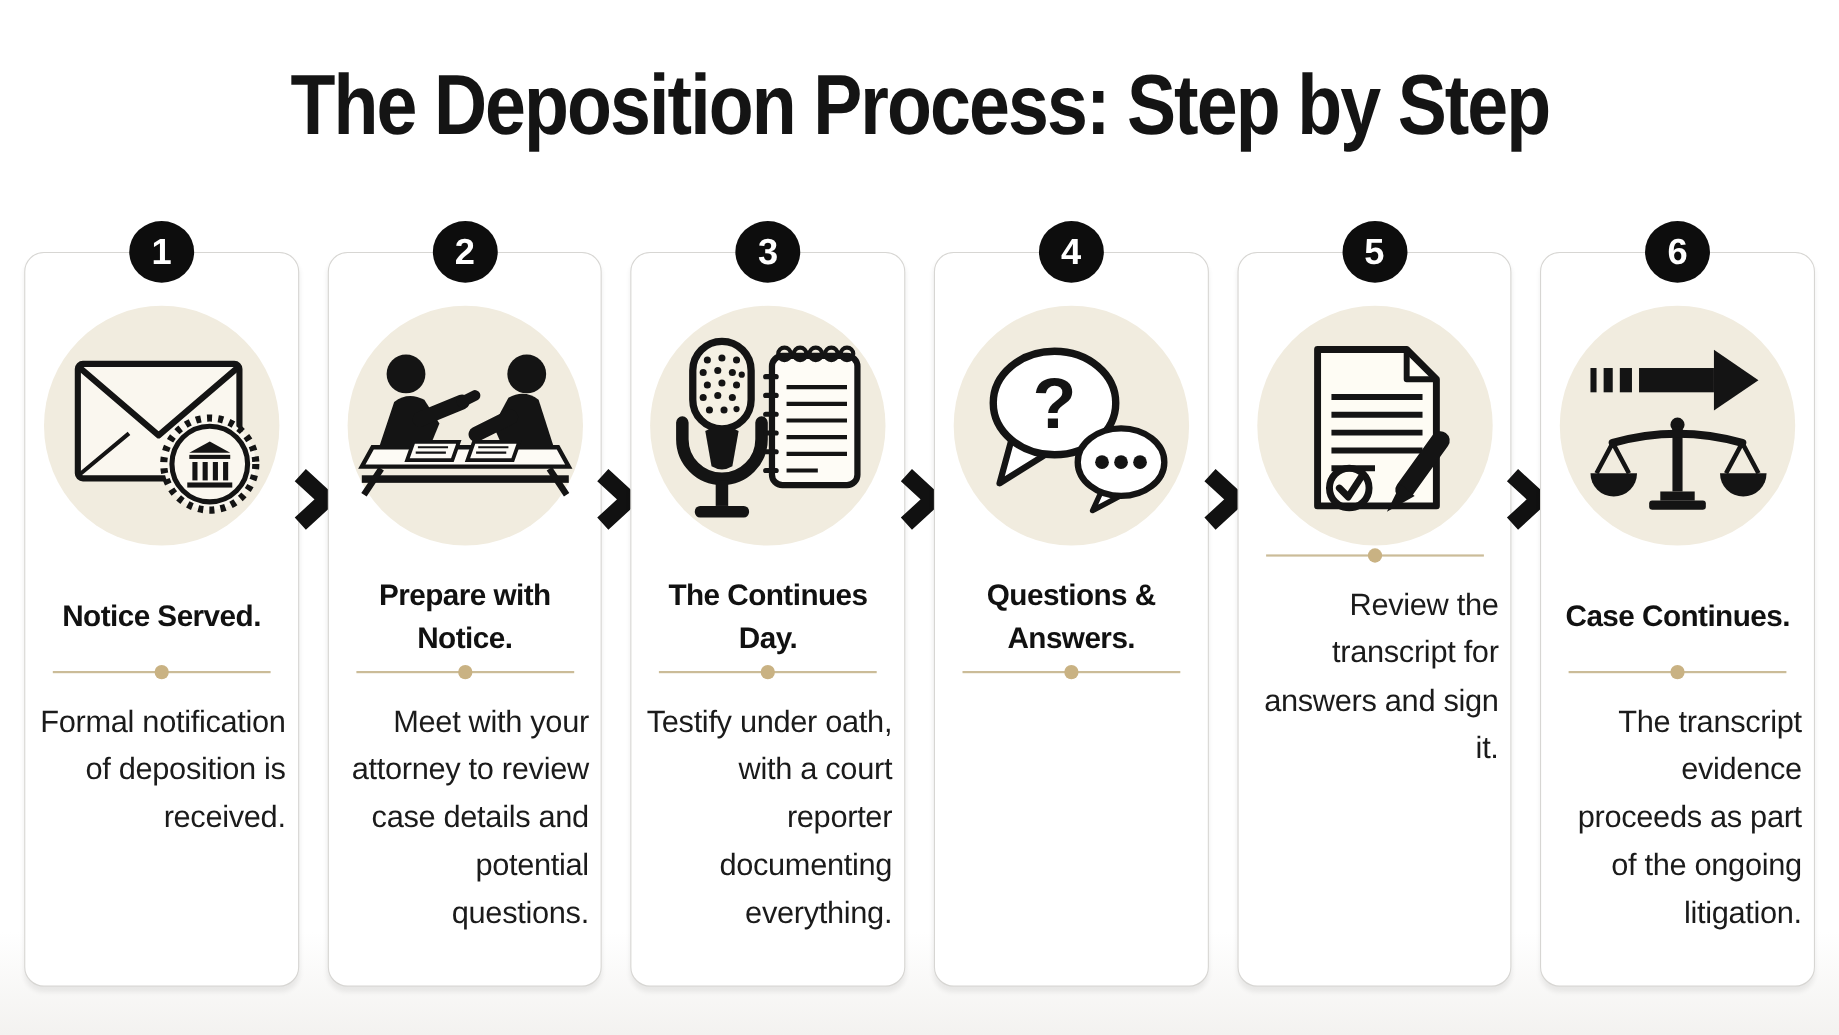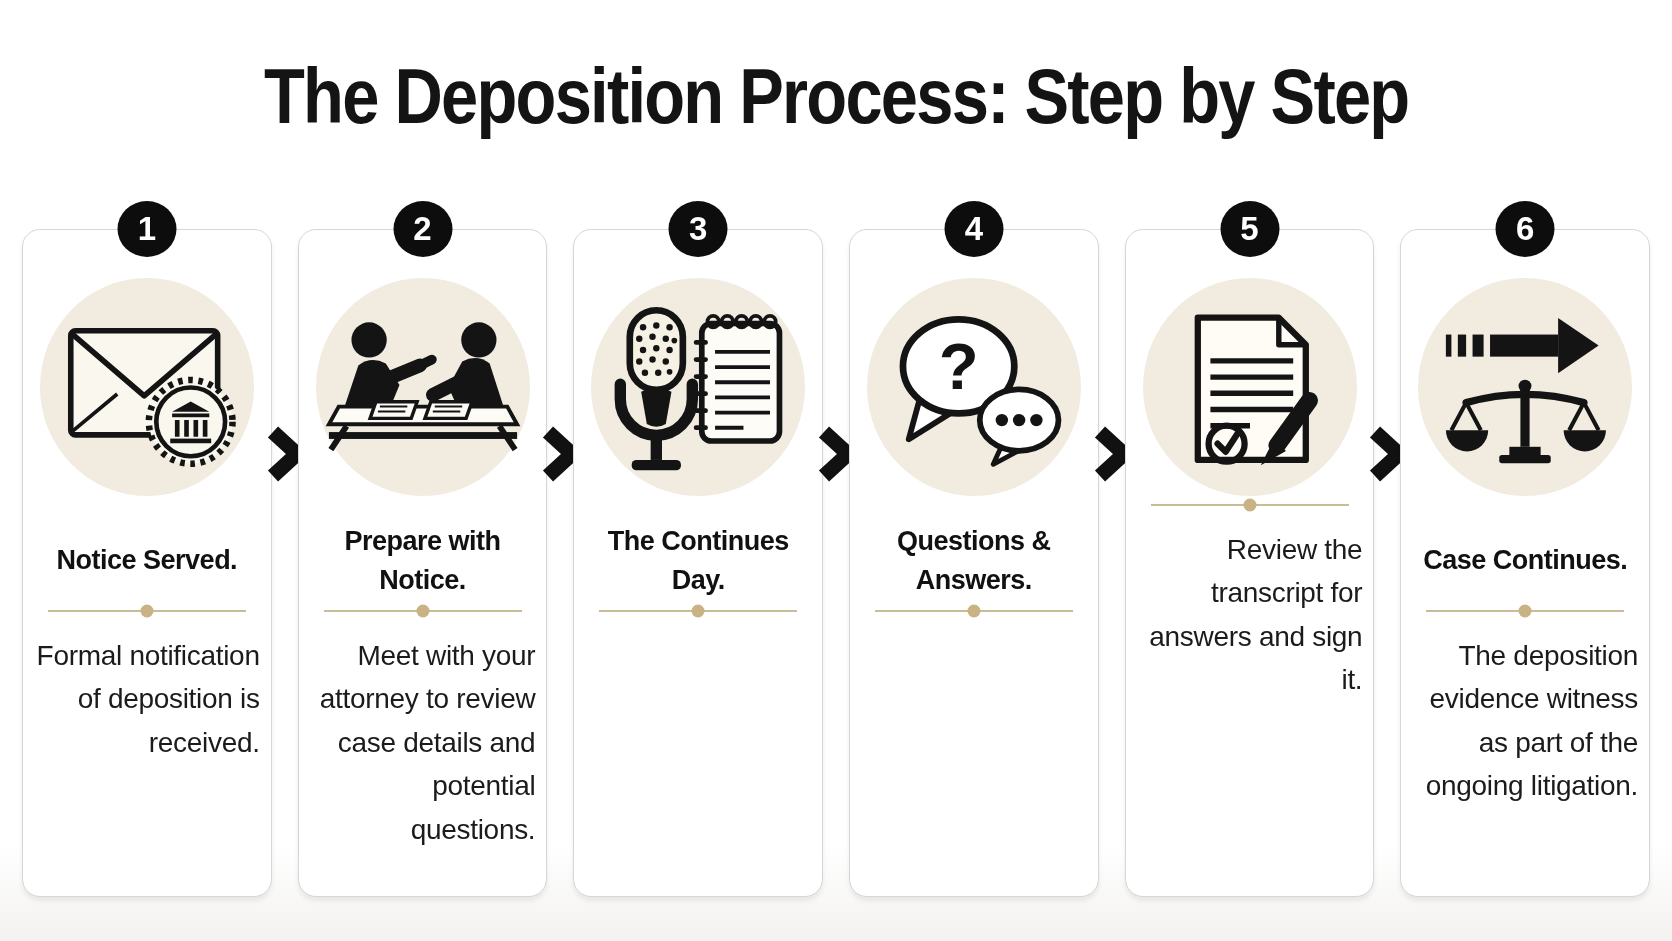--- a/index.html
+++ b/index.html
@@ -219,20 +219,21 @@
         </g>
         <g stroke="#141414" stroke-width="4">
           <path d="M118,58 h58 M118,74 h58 M118,90 h58 M118,106 h58 M118,122 h58 M118,138 h30"></path>
         </g>
       </svg>
     </div>
     <div class="card-title">The Continues Day.</div>
     <div class="divider">
         <div class="dot"></div>
       </div>
+    <div class="card-desc">Testify under oath, with a court reporter documenting everything.</div>
   </div>
 
   <div class="connector">
     <svg width="40" height="58" viewBox="0 0 40 58">
       <path d="M8,7 L32,29 L8,51" fill="none" stroke="#111111" stroke-width="15" stroke-linejoin="miter"></path>
     </svg>
   </div>
 
   <div class="step-card">
     <div class="badge">4</div>
@@ -304,16 +305,16 @@
         <path d="M164,110 L148,140 M164,110 L180,140" stroke="#141414" stroke-width="4.5"></path>
         <path d="M142,140 a23,23 0 0 0 46,0 z" fill="#141414"></path>
         <rect x="83" y="158" width="34" height="9" fill="#141414"></rect>
         <rect x="72" y="167" width="56" height="9" rx="3" fill="#141414"></rect>
       </svg>
     </div>
     <div class="card-title">Case Continues.</div>
     <div class="divider">
         <div class="dot"></div>
       </div>
-    <div class="card-desc">The deposition evidence witness as part of the ongoing litigation.</div>
+    <div class="card-desc">The transcript evidence proceeds as part of the ongoing litigation.</div>
   </div>
 
 </div>
 
 </body></html>

